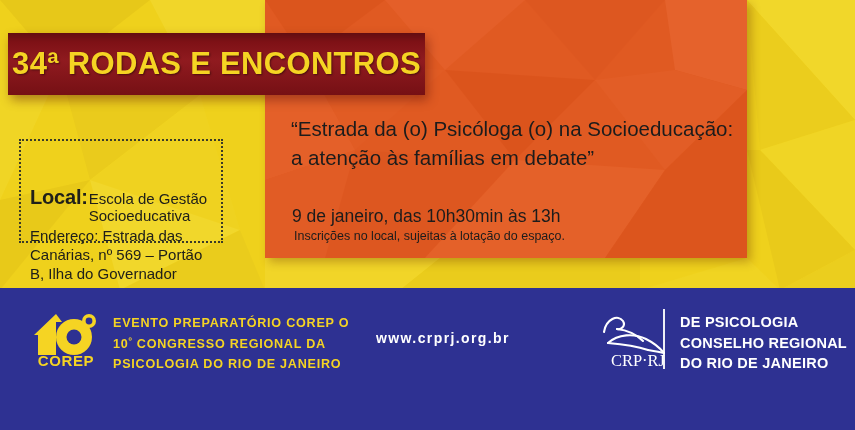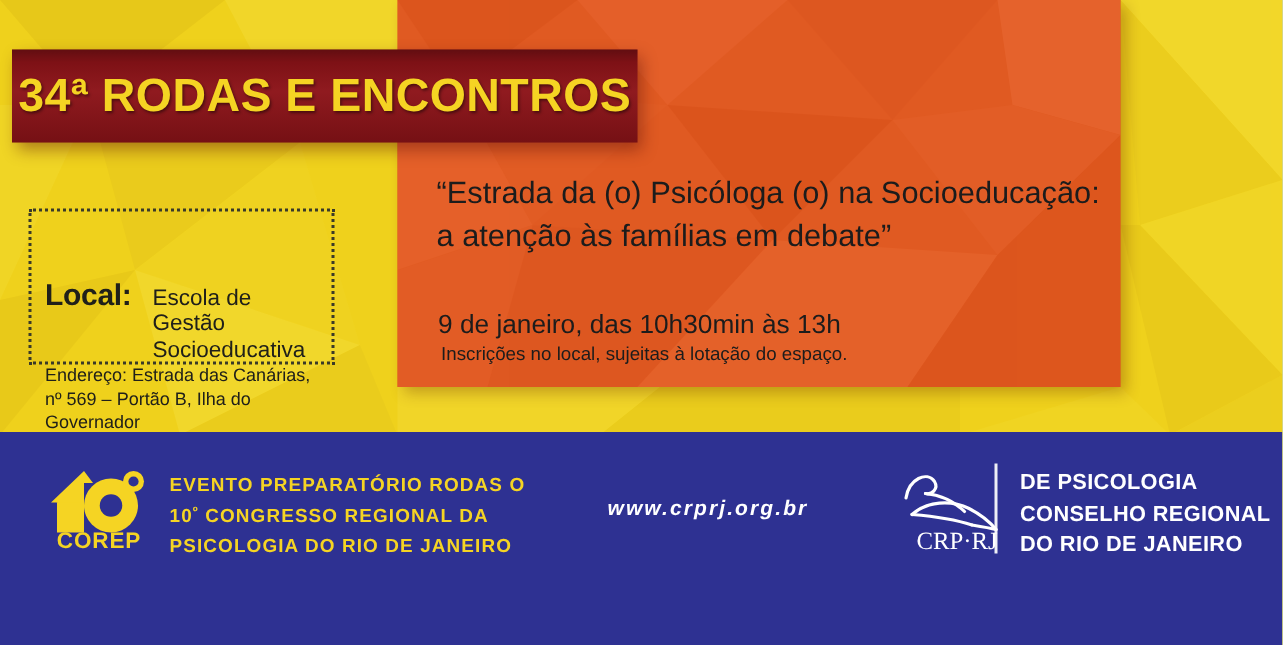--- a/index.html
+++ b/index.html
@@ -72,36 +72,35 @@
     height: 104px;
     border: 2px dotted #3A3A28;
     box-sizing: border-box;
     padding: 6px 7px 0 9px;
     color: #20201A;
   }
   #venue-line-1 {
     display: flex;
     align-items: baseline;
     line-height: 1.08;
-    gap: 13px;
   }
   #venue-label {
     font-size: 20px;
     font-weight: bold;
     letter-spacing: -0.2px;
     flex: none;
   }
   #venue-name {
     font-size: 15px;
     line-height: 1.16;
     padding-left: 1px;
     margin-top: 43px;
   }
   #venue-address {
-    font-size: 12px;
+    font-size: 15px;
     line-height: 1.28;
     margin-top: 1px;
   }
 
   
   #event-title {
     position: absolute;
     left: 291px;
     top: 114px;
     width: 450px;
@@ -161,27 +160,26 @@
     color: #F5D423;
     font-size: 12.6px;
     font-weight: bold;
     letter-spacing: 0.75px;
     line-height: 1.63;
   }
   #corep-tagline .sup { font-size: 9px; vertical-align: 4px; }
 
   #site-url {
     position: absolute;
-    left: 405px;
+    left: 376px;
     top: 330px;
     color: #FFFFFF;
     font-size: 14px;
     font-weight: bold;
     letter-spacing: 1.4px;
-    font-style: italic;
   }
 
   #crp-logo {
     position: absolute;
     left: 596px;
     top: 310px;
     width: 84px;
     height: 58px;
   }
   #crp-divider {
@@ -277,21 +275,21 @@
     <polygon points="6,26 24,7 24,46 6,46" fill="#F5D423"></polygon>
     <polygon points="2,26 24,5 30,13 24,13 24,26" fill="#F5D423"></polygon>
     <circle cx="42" cy="28" r="18" fill="#F5D423"></circle>
     <circle cx="42" cy="28" r="7.5" fill="#2E3192"></circle>
     <circle cx="57" cy="12" r="7" fill="#F5D423"></circle>
     <circle cx="57" cy="12" r="3.4" fill="#2E3192"></circle>
   </svg>
   <div id="corep-wordmark">COREP</div>
 
   <div id="corep-tagline">
-    <div>EVENTO PREPARATÓRIO RODAS O</div>
+    <div>EVENTO PREPARATÓRIO COREP O</div>
     <div><span>10</span><span class="sup">º</span><span> CONGRESSO REGIONAL DA</span></div>
     <div>PSICOLOGIA DO RIO DE JANEIRO</div>
   </div>
 
   <div id="site-url">www.crprj.org.br</div>
 
   <svg id="crp-logo" viewBox="0 0 84 58">
     <g fill="none" stroke="#FFFFFF" stroke-width="2.1" stroke-linecap="round">
       <path d="M8,22 C10,9 22,4 27,11 C30,16 25,20 21,19"></path>
       <path d="M21,19 C30,20 40,24 47,31"></path>

